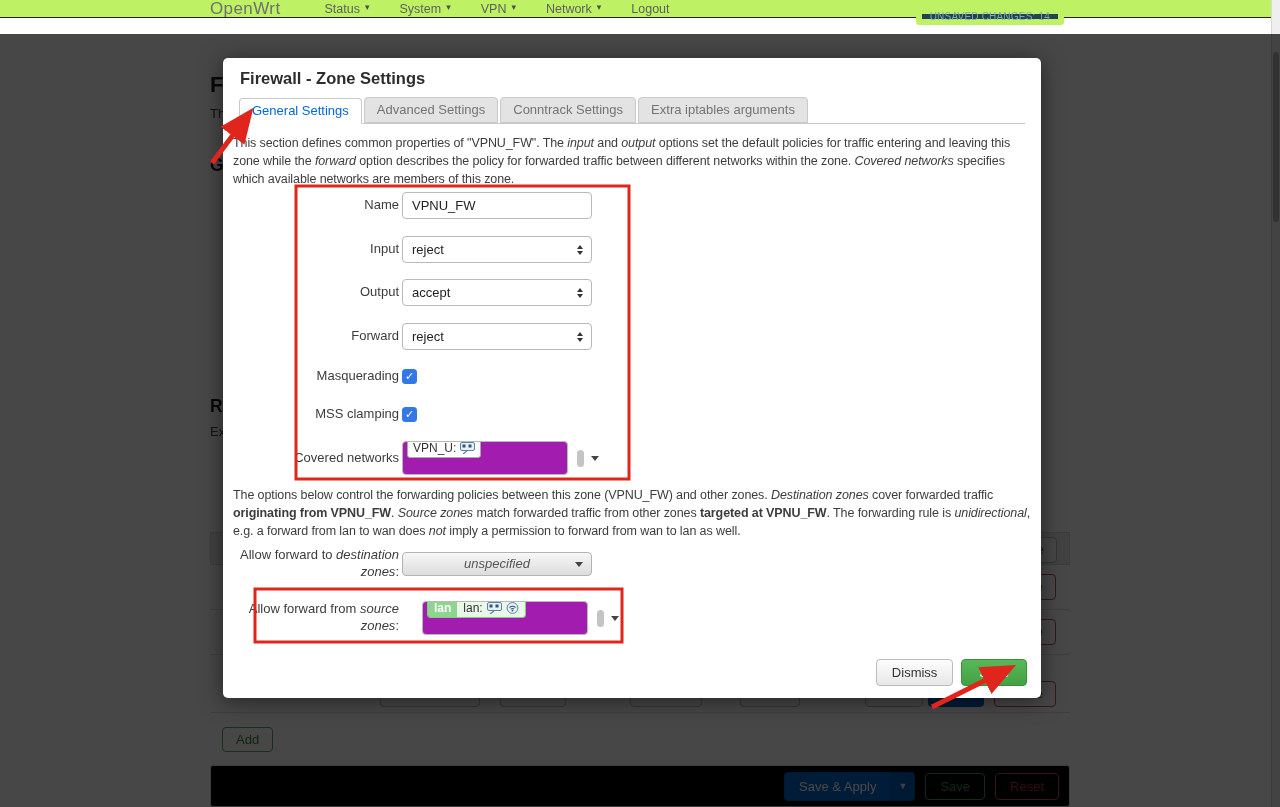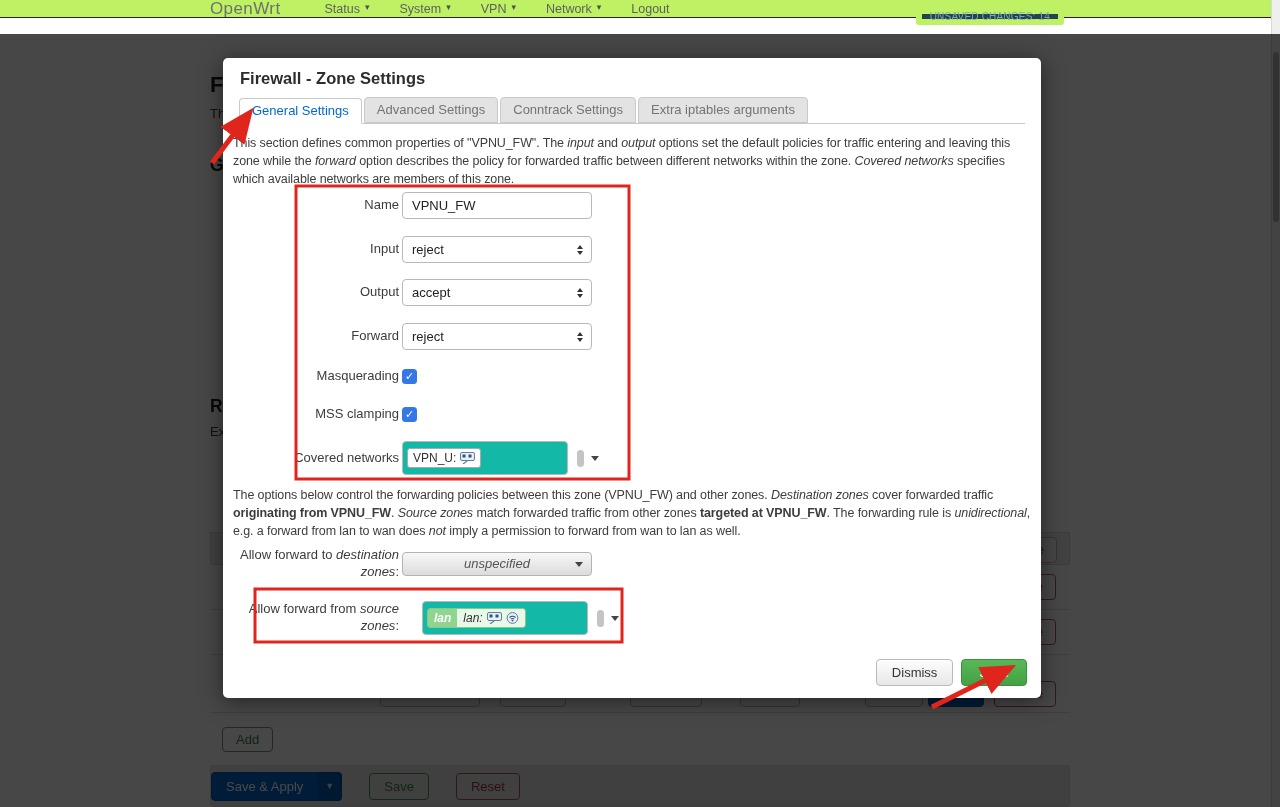--- a/index.html
+++ b/index.html
@@ -31,22 +31,22 @@
   .pg-row { position:relative; height:45px; border-bottom:1px solid #ddd; }
   .pg-row.tall { height:58px; }
   .pg-btn { position:absolute; font-size:12.5px; border-radius:4px; height:26px; display:flex; align-items:center; justify-content:center; }
   .pg-btn.edit { background:#0066cc; color:#fff; border:1px solid #0059b3; width:56px; left:718px; top:9px; }
   .pg-btn.del  { background:#fff; color:#a63a33; border:1px solid #b55a52; width:62px; left:784px; top:9px; }
   .pg-btn.gray { background:#fafafa; color:#666; border:1px solid #bbb; width:62px; left:784px; top:4px; }
   .pg-sel { position:absolute; top:26px; height:26px; border:1px solid #b9b9b9; border-radius:4px; background:#fff; }
 
   .pg-add { position:absolute; left:222px; top:727px; padding:4px 13px; font-size:13px; color:#3a873a; border:1px solid #63a063; border-radius:4px; background:#fff; }
 
-  .pg-footer { position:absolute; left:210px; top:765px; width:860px; height:42px; background:#e5e5e5; border:1px solid #dcdcdc; border-radius:3px;
-               display:flex; align-items:center; gap:27px; padding-right:10px; }
+  .pg-footer { position:absolute; left:210px; top:765px; width:860px; height:42px; background:#000000; border:1px solid #dcdcdc; border-radius:3px;
+               display:flex; align-items:center; justify-content:flex-end; gap:10px; padding-right:10px; }
   .btn-group { display:flex; }
   .btn-saveapply { background:#0066cc; color:#fff; font-size:13px; padding:6px 14px; border:1px solid #0059b3; border-radius:4px 0 0 4px; }
   .btn-saveapply-caret { background:#0059b3; border:1px solid #004f9e; border-left:none; border-radius:0 4px 4px 0; width:24px; display:flex; align-items:center; justify-content:center; color:#cfe2f5; font-size:9px; }
   .btn-ghost-green { background:transparent; color:#3f8c3f; border:1px solid #4a934a; font-size:13px; padding:5px 14px; border-radius:4px; }
   .btn-ghost-red { background:transparent; color:#a33c35; border:1px solid #b5554d; font-size:13px; padding:5px 14px; border-radius:4px; }
 
   
   .overlay { position:absolute; left:0; right:0; top:34px; bottom:0; background:rgba(0,0,0,0.72); z-index:10; }
 
   
@@ -62,30 +62,30 @@
   .f-row { position:absolute; left:16px; display:flex; align-items:center; }
   .f-label { width:160px; text-align:right; margin-right:3px; font-size:13px; color:#3c3c3c; line-height:1.3; }
   .input-text { width:190px; height:27px; border:1px solid #b9b9b9; border-radius:4px; padding:0 9px; font-size:13px; color:#222; font-family:"Liberation Sans",sans-serif; background:#fff; }
   .select { width:190px; height:27px; border:1px solid #b9b9b9; border-radius:4px; padding:0 8px 0 9px; font-size:13px; color:#222; background:#fff; display:flex; align-items:center; justify-content:space-between; }
   .stepper { display:flex; flex-direction:column; gap:2px; align-items:center; }
   .tri-u { width:0; height:0; border-left:3.5px solid transparent; border-right:3.5px solid transparent; border-bottom:4.5px solid #333; }
   .tri-d { width:0; height:0; border-left:3.5px solid transparent; border-right:3.5px solid transparent; border-top:4.5px solid #333; }
   .checkbox { width:15px; height:15px; border-radius:3.5px; background:#3478e7; color:#fff; font-size:11px; line-height:15px; text-align:center; }
 
   .combo { display:flex; align-items:center; width:198px; }
-  .combo-box { flex:0 0 166px; height:27px; border:1px solid #b9b9b9; border-radius:4px; background:#14b8a6; display:flex; align-items:center; padding:16px 4px; overflow:hidden; }
+  .combo-box { flex:0 0 166px; height:27px; border:1px solid #b9b9b9; border-radius:4px; background:#a21caf; display:flex; align-items:flex-end; padding:16px 4px; overflow:hidden; }
   .combo-thumb { width:7px; height:17px; border-radius:4px; background:#c4c4c4; margin-left:9px; }
   .combo-caret { width:0; height:0; border-left:4.5px solid transparent; border-right:4.5px solid transparent; border-top:5.5px solid #444; margin-left:7px; }
   .net-tag { display:inline-flex; align-items:center; gap:4px; border:1px solid #a9a9a9; border-radius:3px; padding:2px 5px; font-size:12px; color:#333; background:#fff; }
 
   .dropdown-btn { width:190px; height:24px; border:1px solid #b3b3b3; border-radius:4px; background:linear-gradient(#f7f7f7,#dcdcdc);
                   display:flex; align-items:center; justify-content:center; position:relative; font-size:13px; color:#555; font-style:italic; }
   .dropdown-btn .dd-caret { position:absolute; right:8px; top:9px; width:0; height:0; border-left:4.5px solid transparent; border-right:4.5px solid transparent; border-top:5.5px solid #444; }
 
-  .zone-tag { display:flex; border:1px solid #87c987; border-radius:3px; overflow:hidden; font-size:12px;font-style:italic; }
+  .zone-tag { display:flex; border:1px solid #87c987; border-radius:3px; overflow:hidden; font-size:12px; }
   .zone-name { background:#8fd48f; color:#fff; font-weight:bold; padding:2px 6px; }
   .zone-detail { background:#e9f8e9; color:#333; padding:2px 6px; display:flex; align-items:center; gap:4px; }
 
   .m-actions { position:absolute; top:601px; right:14px; display:flex; gap:8px; }
   .btn-dismiss { padding:5px 15px; font-size:13px; color:#333; background:linear-gradient(#fdfdfd,#e7e7e7); border:1px solid #bbb; border-radius:4px; }
   .btn-save { padding:5px 17px; font-size:13px; color:#fff; background:linear-gradient(#58b858,#44a044); border:1px solid #3a8f3a; border-radius:4px; }
 
   
   .annotations { position:absolute; inset:0; z-index:30; pointer-events:none; }
 </style>

